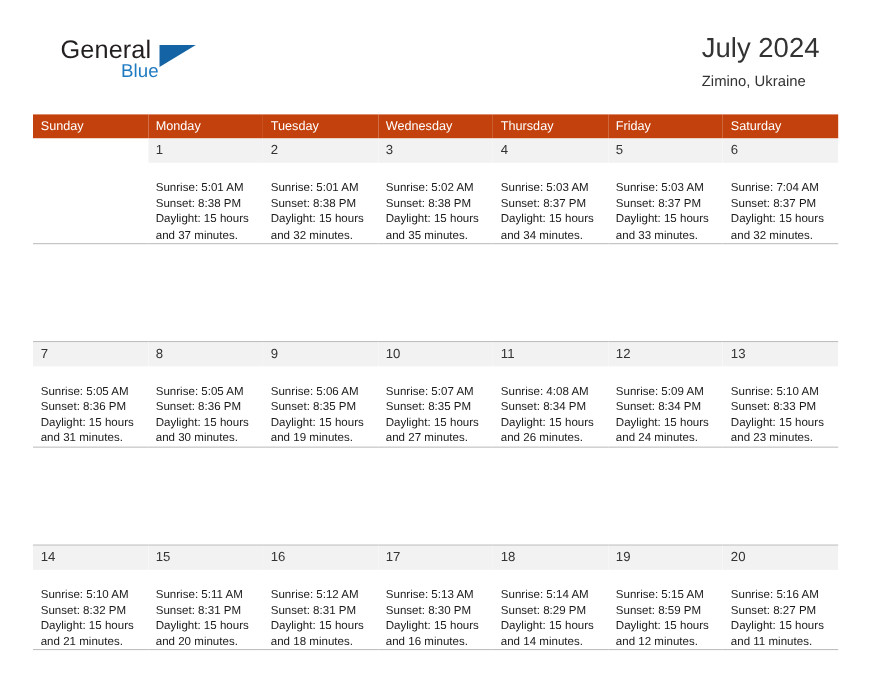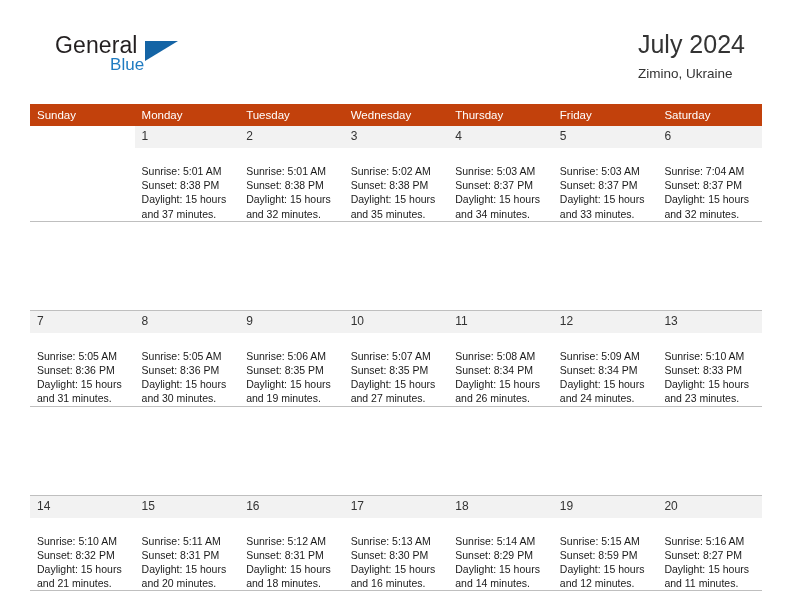--- a/index.html
+++ b/index.html
@@ -269,21 +269,21 @@
             <div class="details">
               <div>Sunrise: 5:07 AM</div>
               <div>Sunset: 8:35 PM</div>
               <div>Daylight: 15 hours</div>
               <div>and 27 minutes.</div>
             </div>
           </td>
           <td>
             <span class="daynum">11</span>
             <div class="details">
-              <div>Sunrise: 5:08 AM</div>
+              <div>Sunrise: 4:08 AM</div>
               <div>Sunset: 8:34 PM</div>
               <div>Daylight: 15 hours</div>
               <div>and 26 minutes.</div>
             </div>
           </td>
           <td>
             <span class="daynum">12</span>
             <div class="details">
               <div>Sunrise: 5:09 AM</div>
               <div>Sunset: 8:34 PM</div>

